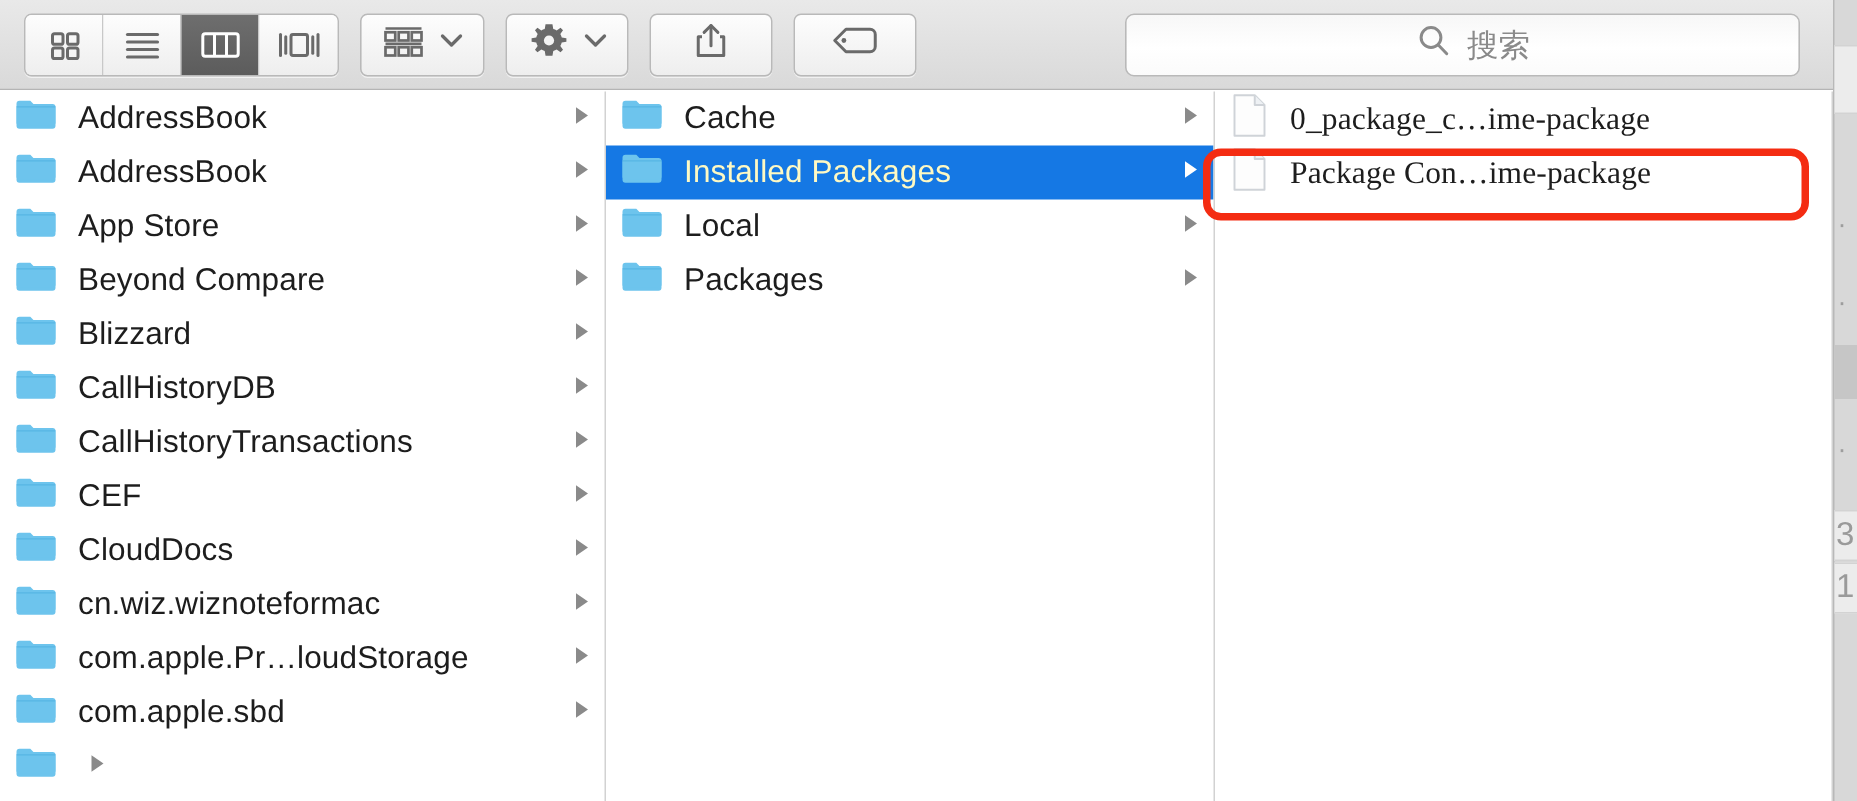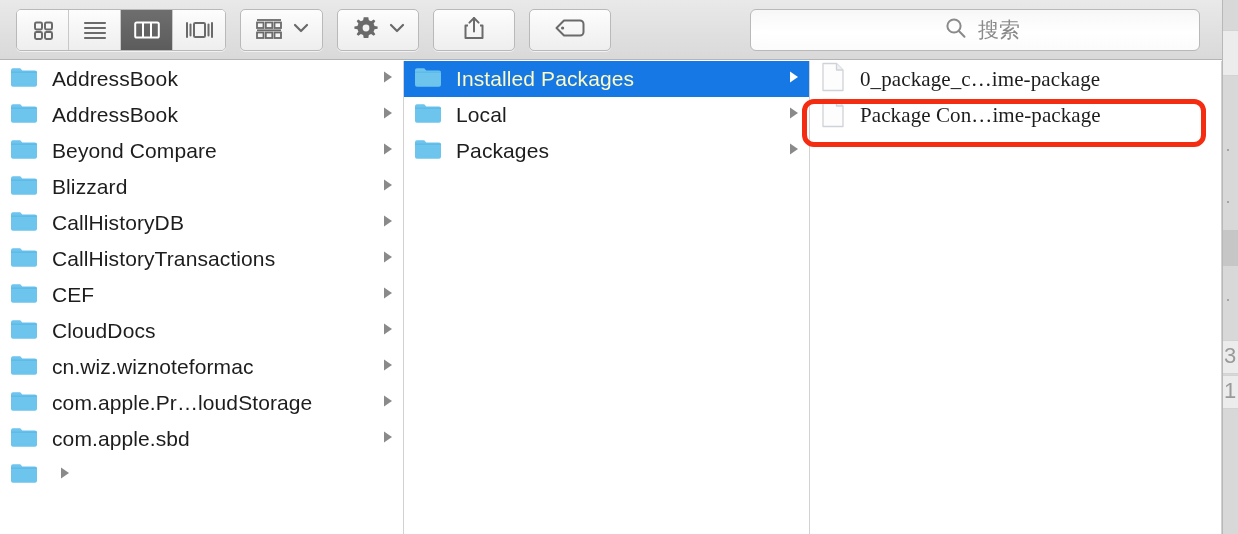--- a/index.html
+++ b/index.html
@@ -327,20 +327,31 @@
           <span class="disc"><svg width="14" height="16" viewBox="0 0 14 16">
               <polygon points="3,2.5 11,8 3,13.5" fill="#8a8a8a"></polygon>
             </svg></span>
         </div>
         <div class="row">
           <span class="ficon"><svg width="28" height="23" viewBox="0 0 28 23">
               <path d="M1 4.2 a2 2 0 0 1 2-2 l7.2 0 l2.1 2.2 l12.7 0 a2 2 0 0 1 2 2 l0 12.4 a2 2 0 0 1 -2 2 l-22 0 a2 2 0 0 1 -2-2 Z" fill="#6dc4ed"></path>
               <path d="M1 6.6 l26 0 l0 10 a2 2 0 0 1 -2 2 l-22 0 a2 2 0 0 1 -2-2 Z" fill="#6dc4ed"></path>
               <path d="M1 6.2 l26 0" stroke="#57b6e3" stroke-width="0.9" fill="none"></path>
             </svg></span>
+          <span class="label">App Store</span>
+          <span class="disc"><svg width="14" height="16" viewBox="0 0 14 16">
+              <polygon points="3,2.5 11,8 3,13.5" fill="#8a8a8a"></polygon>
+            </svg></span>
+        </div>
+        <div class="row">
+          <span class="ficon"><svg width="28" height="23" viewBox="0 0 28 23">
+              <path d="M1 4.2 a2 2 0 0 1 2-2 l7.2 0 l2.1 2.2 l12.7 0 a2 2 0 0 1 2 2 l0 12.4 a2 2 0 0 1 -2 2 l-22 0 a2 2 0 0 1 -2-2 Z" fill="#6dc4ed"></path>
+              <path d="M1 6.6 l26 0 l0 10 a2 2 0 0 1 -2 2 l-22 0 a2 2 0 0 1 -2-2 Z" fill="#6dc4ed"></path>
+              <path d="M1 6.2 l26 0" stroke="#57b6e3" stroke-width="0.9" fill="none"></path>
+            </svg></span>
           <span class="label">Beyond Compare</span>
           <span class="disc"><svg width="14" height="16" viewBox="0 0 14 16">
               <polygon points="3,2.5 11,8 3,13.5" fill="#8a8a8a"></polygon>
             </svg></span>
         </div>
         <div class="row">
           <span class="ficon"><svg width="28" height="23" viewBox="0 0 28 23">
               <path d="M1 4.2 a2 2 0 0 1 2-2 l7.2 0 l2.1 2.2 l12.7 0 a2 2 0 0 1 2 2 l0 12.4 a2 2 0 0 1 -2 2 l-22 0 a2 2 0 0 1 -2-2 Z" fill="#6dc4ed"></path>
               <path d="M1 6.6 l26 0 l0 10 a2 2 0 0 1 -2 2 l-22 0 a2 2 0 0 1 -2-2 Z" fill="#6dc4ed"></path>
               <path d="M1 6.2 l26 0" stroke="#57b6e3" stroke-width="0.9" fill="none"></path>
@@ -432,20 +443,31 @@
               <path d="M1 4.2 a2 2 0 0 1 2-2 l7.2 0 l2.1 2.2 l12.7 0 a2 2 0 0 1 2 2 l0 12.4 a2 2 0 0 1 -2 2 l-22 0 a2 2 0 0 1 -2-2 Z" fill="#6dc4ed"></path>
               <path d="M1 6.6 l26 0 l0 10 a2 2 0 0 1 -2 2 l-22 0 a2 2 0 0 1 -2-2 Z" fill="#6dc4ed"></path>
               <path d="M1 6.2 l26 0" stroke="#57b6e3" stroke-width="0.9" fill="none"></path>
             </svg></span>
           <span class="disc"><svg width="14" height="16" viewBox="0 0 14 16">
               <polygon points="3,2.5 11,8 3,13.5" fill="#8a8a8a"></polygon>
             </svg></span>
         </div>
       </div>
     <div class="col col-2" id="col-2">
+        <div class="row">
+          <span class="ficon"><svg width="28" height="23" viewBox="0 0 28 23">
+              <path d="M1 4.2 a2 2 0 0 1 2-2 l7.2 0 l2.1 2.2 l12.7 0 a2 2 0 0 1 2 2 l0 12.4 a2 2 0 0 1 -2 2 l-22 0 a2 2 0 0 1 -2-2 Z" fill="#6dc4ed"></path>
+              <path d="M1 6.6 l26 0 l0 10 a2 2 0 0 1 -2 2 l-22 0 a2 2 0 0 1 -2-2 Z" fill="#6dc4ed"></path>
+              <path d="M1 6.2 l26 0" stroke="#57b6e3" stroke-width="0.9" fill="none"></path>
+            </svg></span>
+          <span class="label">Cache</span>
+          <span class="disc"><svg width="14" height="16" viewBox="0 0 14 16">
+              <polygon points="3,2.5 11,8 3,13.5" fill="#8a8a8a"></polygon>
+            </svg></span>
+        </div>
         <div class="row selected">
           <span class="ficon"><svg width="28" height="23" viewBox="0 0 28 23">
               <path d="M1 4.2 a2 2 0 0 1 2-2 l7.2 0 l2.1 2.2 l12.7 0 a2 2 0 0 1 2 2 l0 12.4 a2 2 0 0 1 -2 2 l-22 0 a2 2 0 0 1 -2-2 Z" fill="#6dc4ed"></path>
               <path d="M1 6.6 l26 0 l0 10 a2 2 0 0 1 -2 2 l-22 0 a2 2 0 0 1 -2-2 Z" fill="#6dc4ed"></path>
               <path d="M1 6.2 l26 0" stroke="#57b6e3" stroke-width="0.9" fill="none"></path>
             </svg></span>
           <span class="label">Installed Packages</span>
           <span class="disc"><svg width="14" height="16" viewBox="0 0 14 16">
               <polygon points="3,2.5 11,8 3,13.5" fill="#ffffff"></polygon>
             </svg></span>

